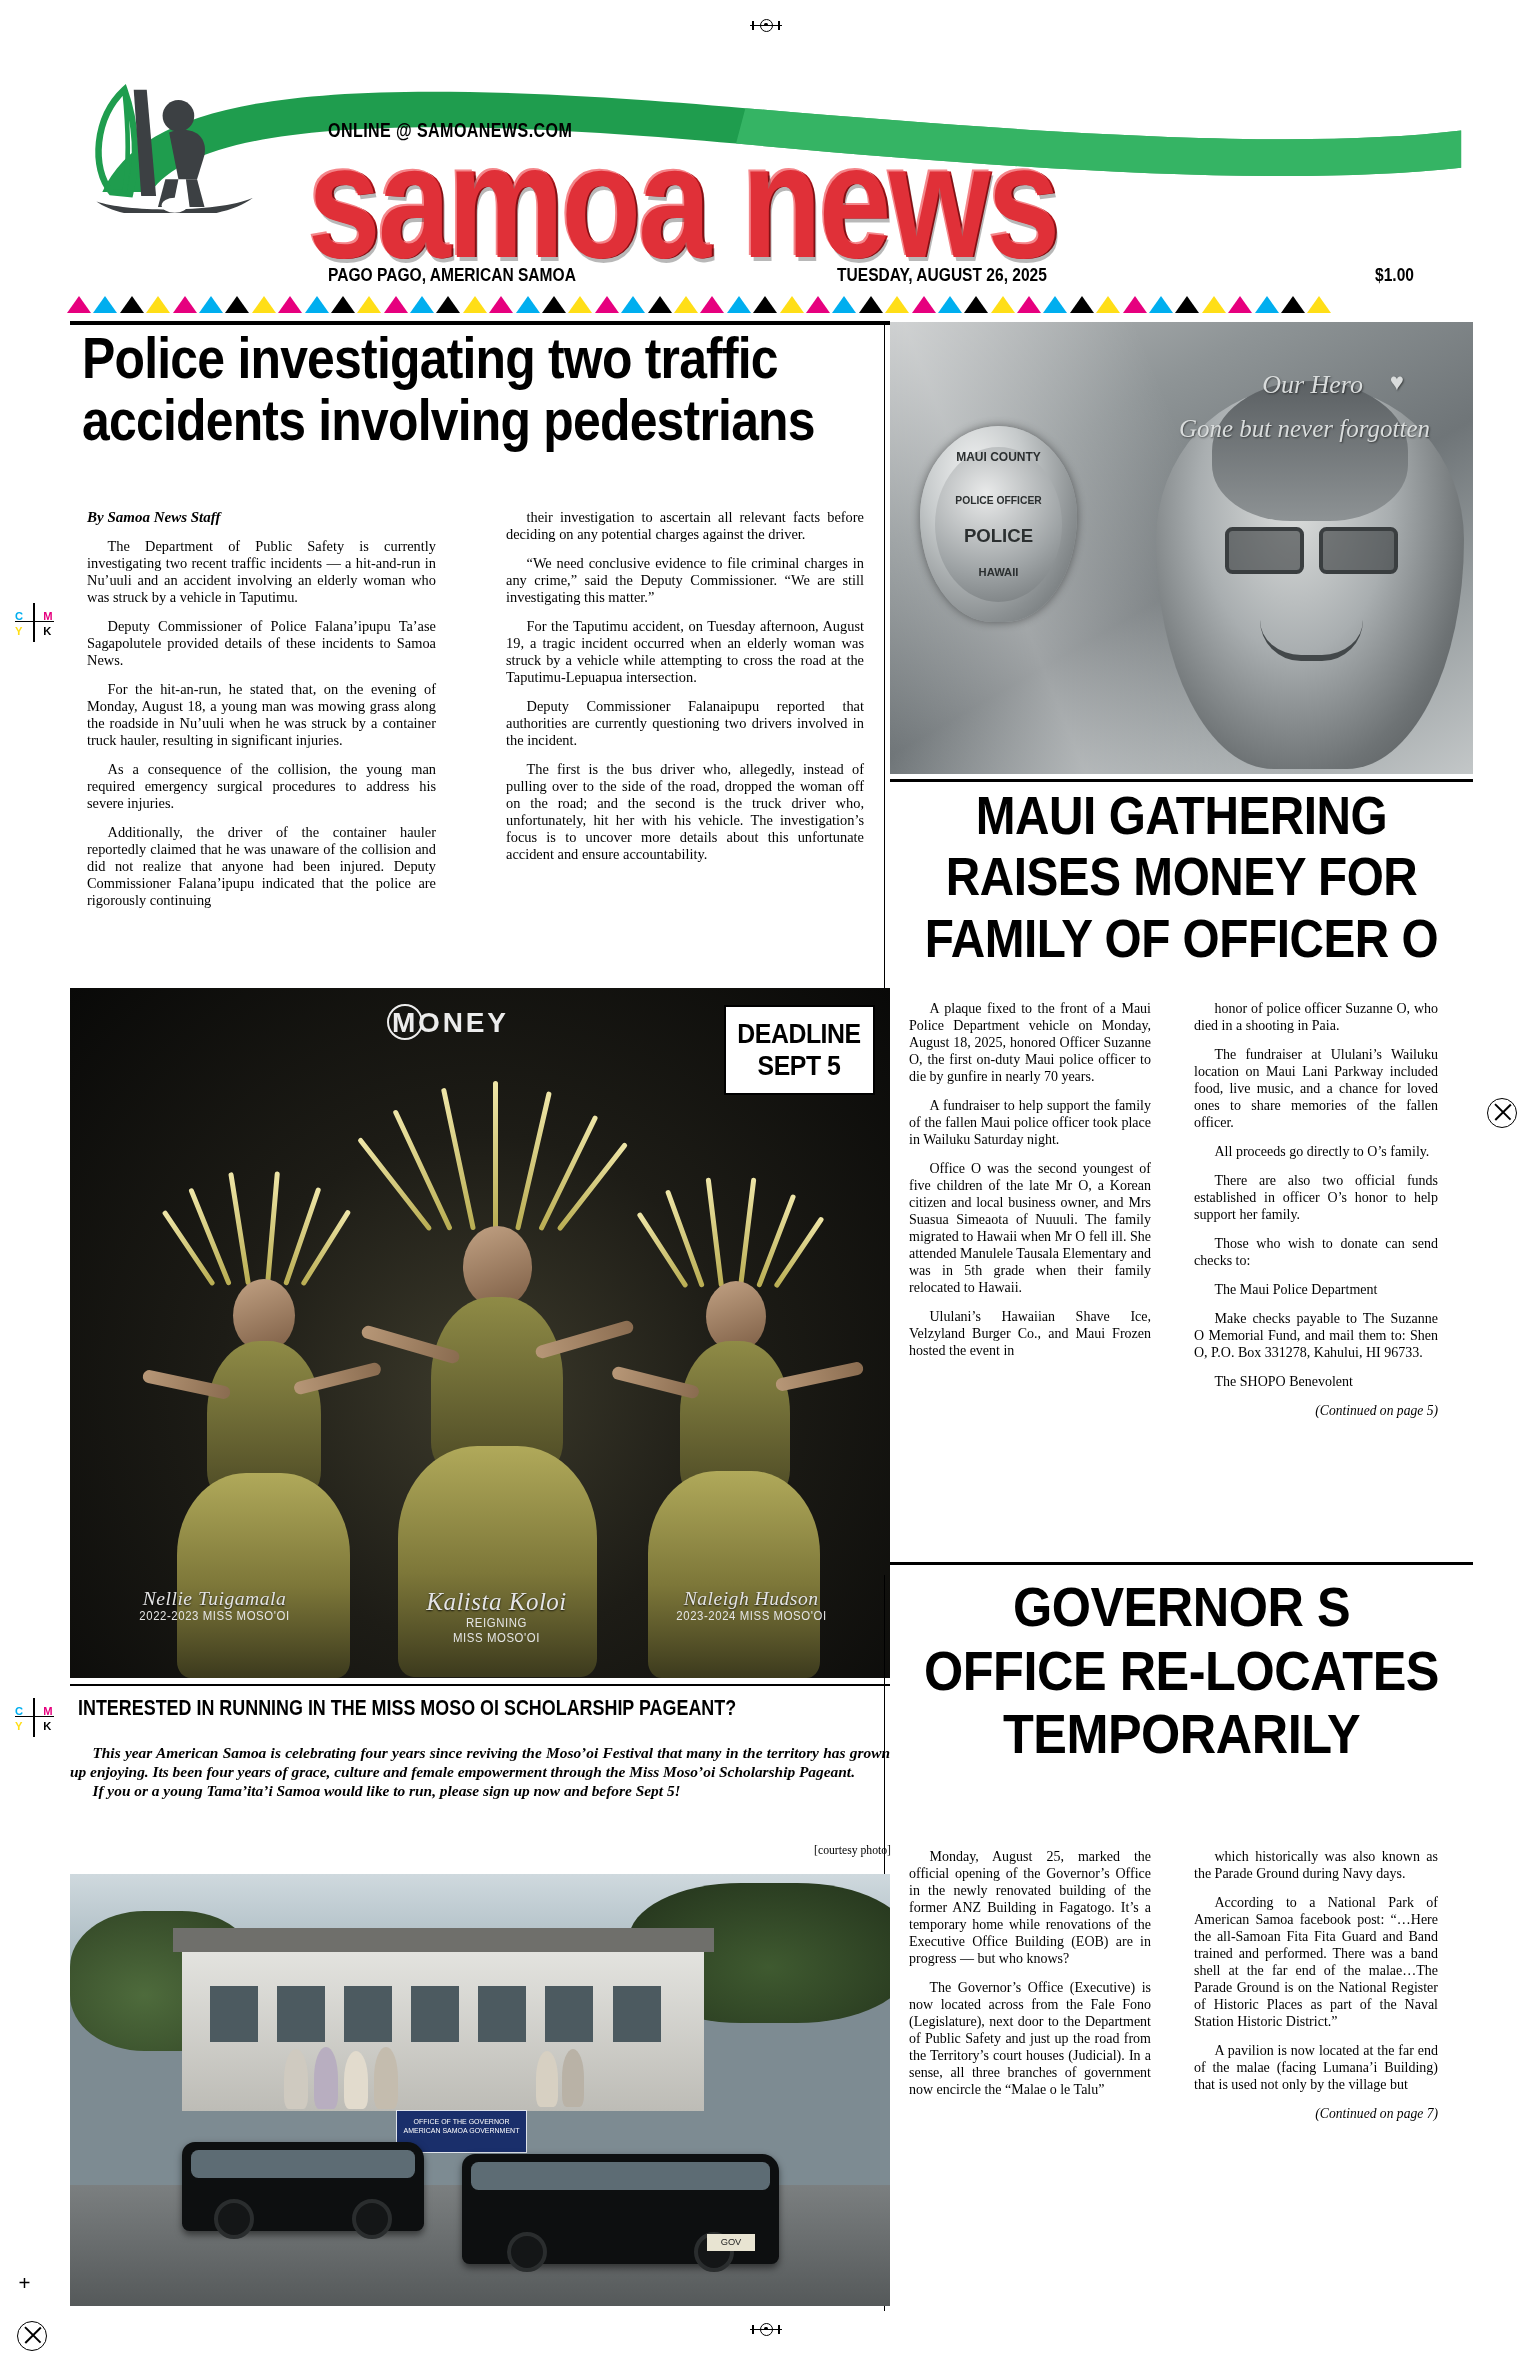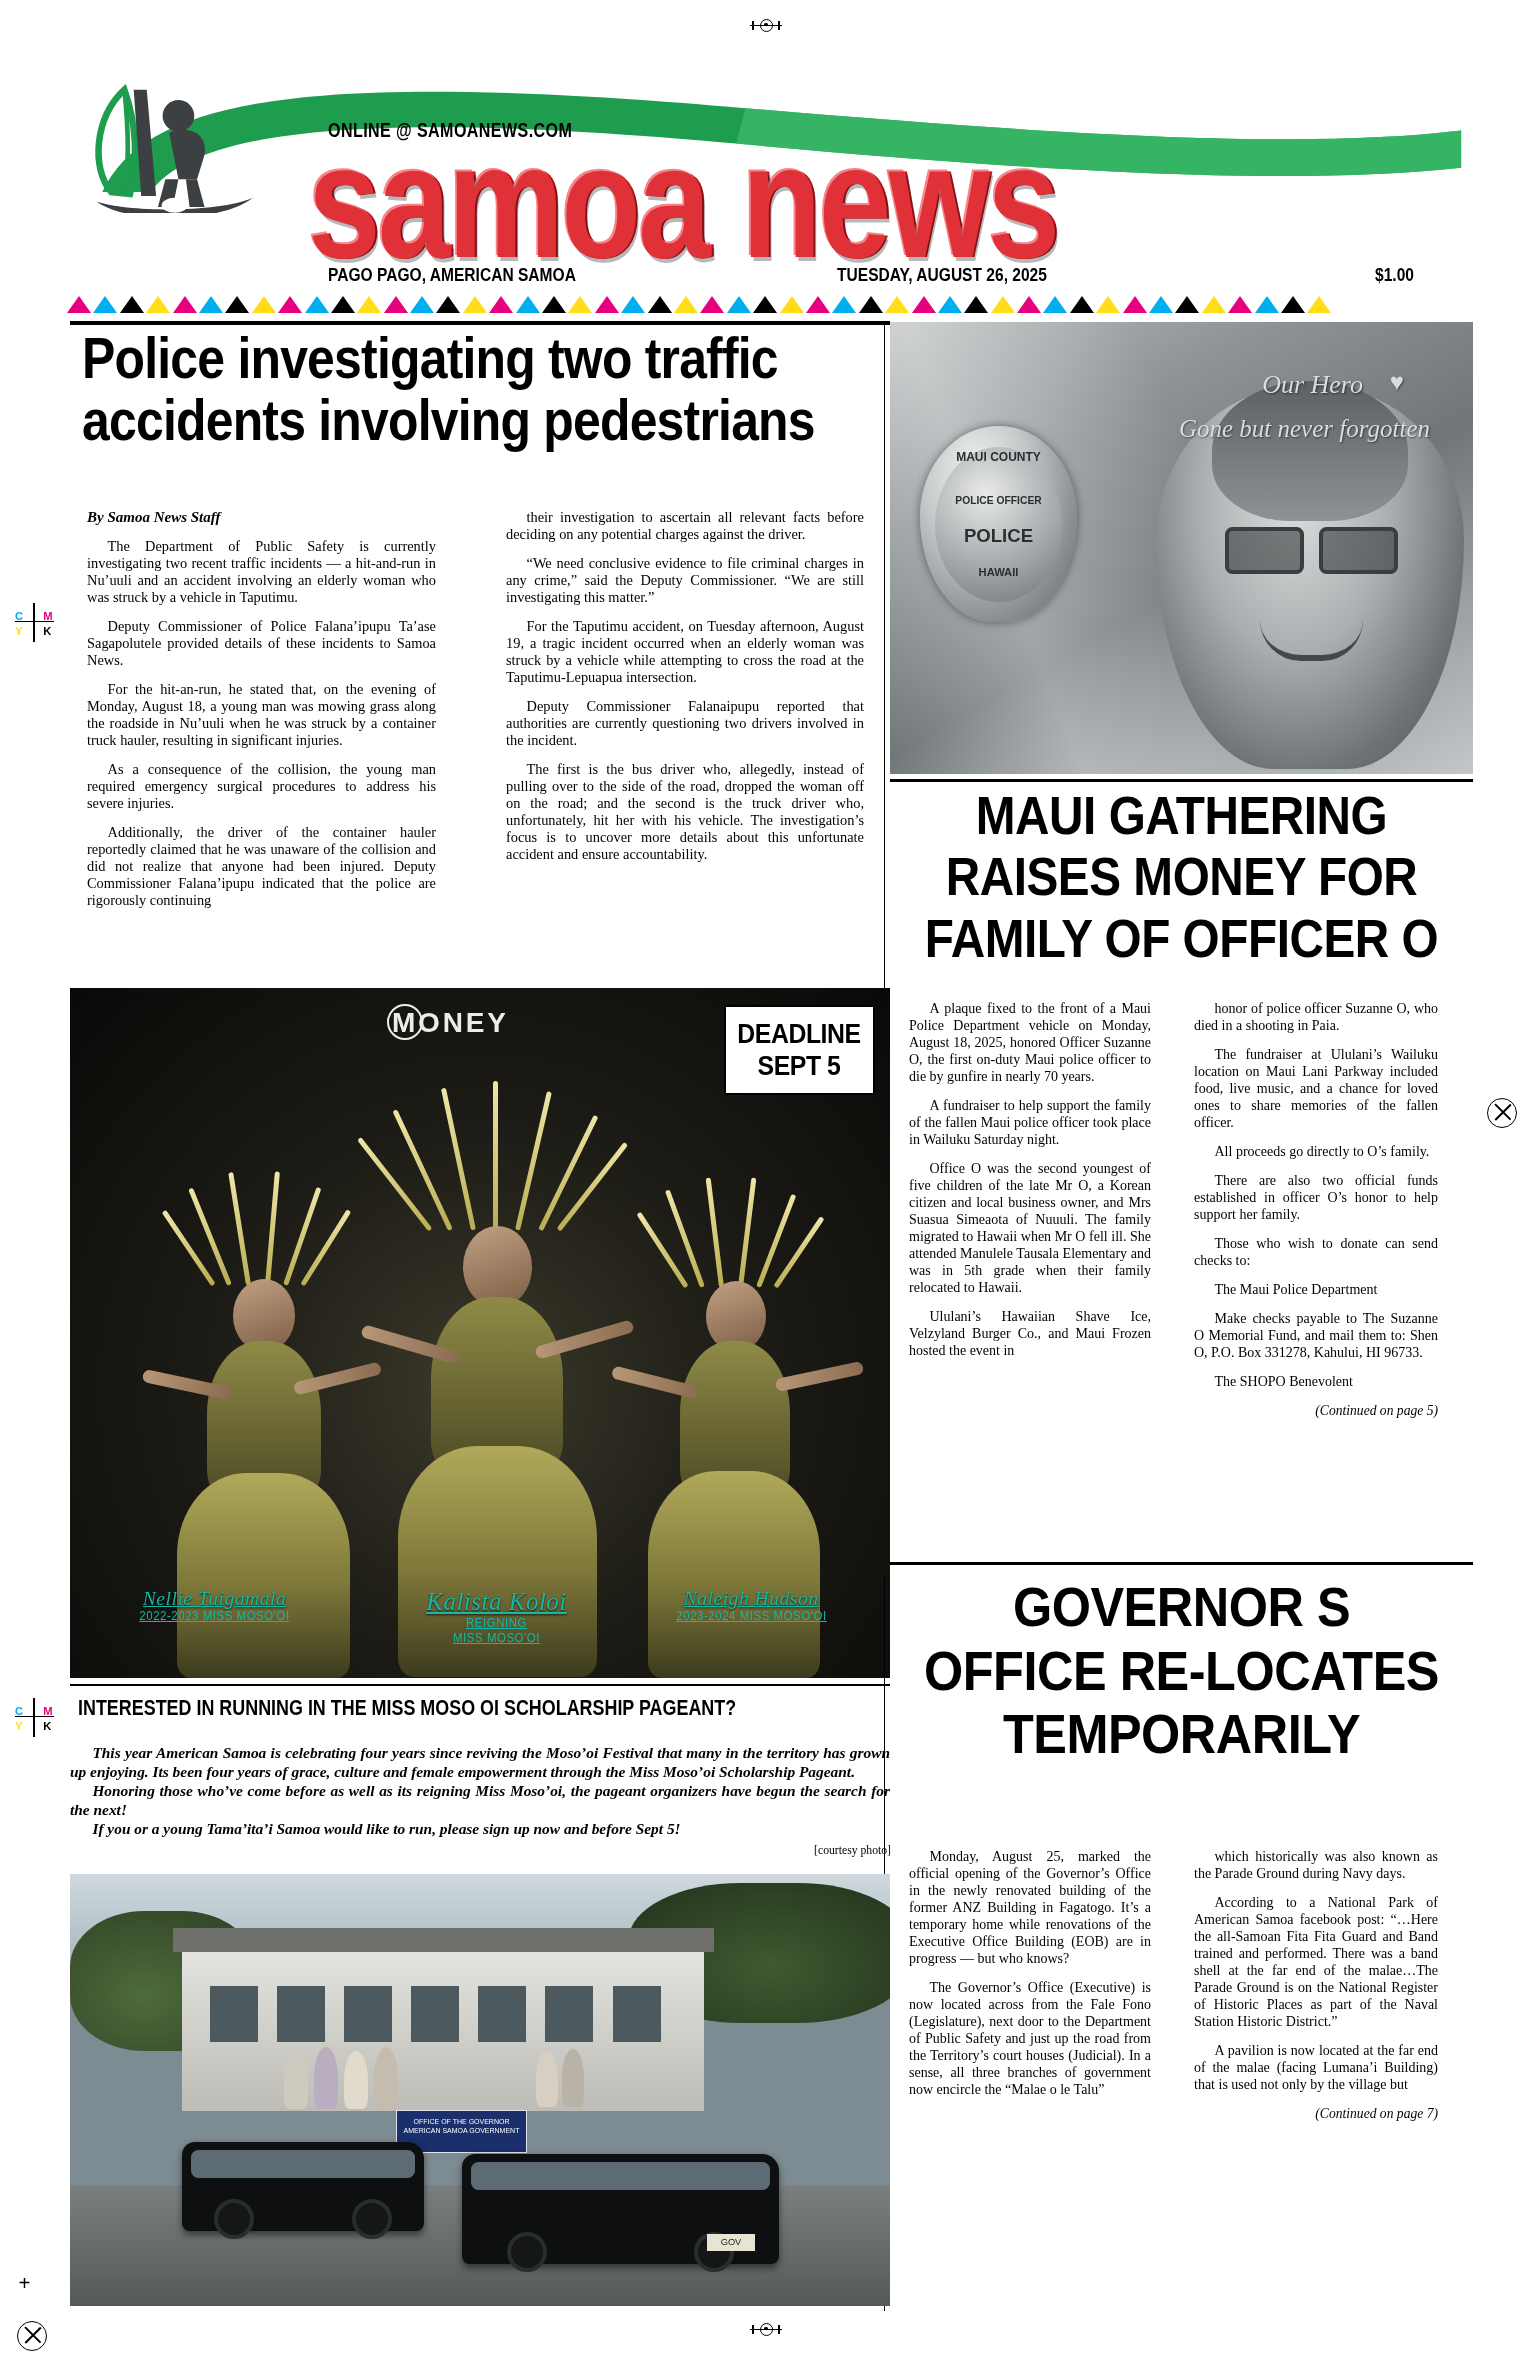--- a/index.html
+++ b/index.html
@@ -120,21 +120,21 @@
 
   .cable-logo{position:absolute;left:322px;top:18.6px;color:#fff;font-family:"Liberation Sans",sans-serif;
      font-weight:bold;font-size:28px;letter-spacing:2.8px;opacity:.92;}
   .cable-logo .ring{position:absolute;left:-4.7px;top:-2.8px;width:32px;height:32px;border:2.8px solid #fff;border-radius:50%;}
 
   #deadline-box{position:absolute;right:15px;top:17px;width:147px;height:86px;background:#fff;
      border:2.8px solid #000;display:flex;flex-direction:column;align-items:center;justify-content:center;}
   #deadline-box span{font-family:"Liberation Sans",sans-serif;font-weight:bold;font-size:27px;line-height:32px;
      letter-spacing:-0.5px;transform:scaleX(.92);}
 
-  .nametag{position:absolute;color:#14b8a6;text-align:center;text-decoration:underline;}
+  .nametag{position:absolute;color:#e5e5e5;text-align:center;}
   .nametag .nm{font-family:"Liberation Serif",serif;font-style:italic;font-size:19.6px;line-height:21.4px;
      letter-spacing:0.5px;text-shadow:0 0.9px 1.9px rgba(0,0,0,.8);}
   .nametag .sub{font-family:"Liberation Sans",sans-serif;font-size:12px;line-height:15px;letter-spacing:0.6px;
      transform:scaleX(.95);}
 
   
   #photo-gov{left:70px;top:1874px;width:820px;height:432px;background:#7d8b92;}
   .gv-sky{position:absolute;left:0;top:0;right:0;height:112px;background:linear-gradient(180deg,#cfd9de,#9eb0b8);}
   .gv-green{position:absolute;left:0;top:37px;width:186px;height:140px;background:radial-gradient(ellipse at 40% 60%,#4e6b3c,#2d3f22);border-radius:40%;}
   .gv-green2{position:absolute;left:559px;top:9.3px;width:280px;height:140px;background:radial-gradient(ellipse at 50% 60%,#3f5a30,#22311b);border-radius:40%;}
@@ -424,21 +424,20 @@
       <div class="nm">Naleigh Hudson</div>
       <div class="sub">2023-2024 MISS MOSO'OI</div>
     </div>
   </div>
 
   <div class="hrule" style="left:70px;top:1684px;width:820px;height:1.9px;"></div>
   <div class="kicker" style="left:78px;top:1695px;">INTERESTED IN RUNNING IN THE MISS MOSO OI SCHOLARSHIP PAGEANT?</div>
 
   <div class="italcap" style="left:70px;top:1723px;width:820px;margin-top:20px;">
     <p>This year American Samoa is celebrating four years since reviving the Moso’oi Festival that many in the territory has grown up enjoying. Its been four years of grace, culture and  female empowerment through the Miss Moso’oi Scholarship Pageant.</p>
-    <p>Honoring those who’ve come before as well as its reigning Miss Moso’oi, the pageant organizers have begun the search for the next!</p>
     <p>If you or a young Tama’ita’i Samoa would like to run, please sign up now and before Sept 5!</p>
   </div>
   <div class="courtesy" style="left:611px;top:1844px;width:280px;">[courtesy photo]</div>
 
   <div class="hrule" style="left:890px;top:1562px;width:583px;height:2.8px;"></div>
   <div class="hl-right" style="left:890px;top:1575px;width:583px;font-size:56px;line-height:63px;">GOVERNOR S</div>
   <div class="hl-right" style="left:890px;top:1639px;width:583px;font-size:56px;line-height:63px;">OFFICE RE-LOCATES</div>
   <div class="hl-right" style="left:890px;top:1702px;width:583px;font-size:56px;line-height:63px;">TEMPORARILY</div>
 
   <div class="vrule" style="left:884px;top:1575px;height:736px;"></div>

